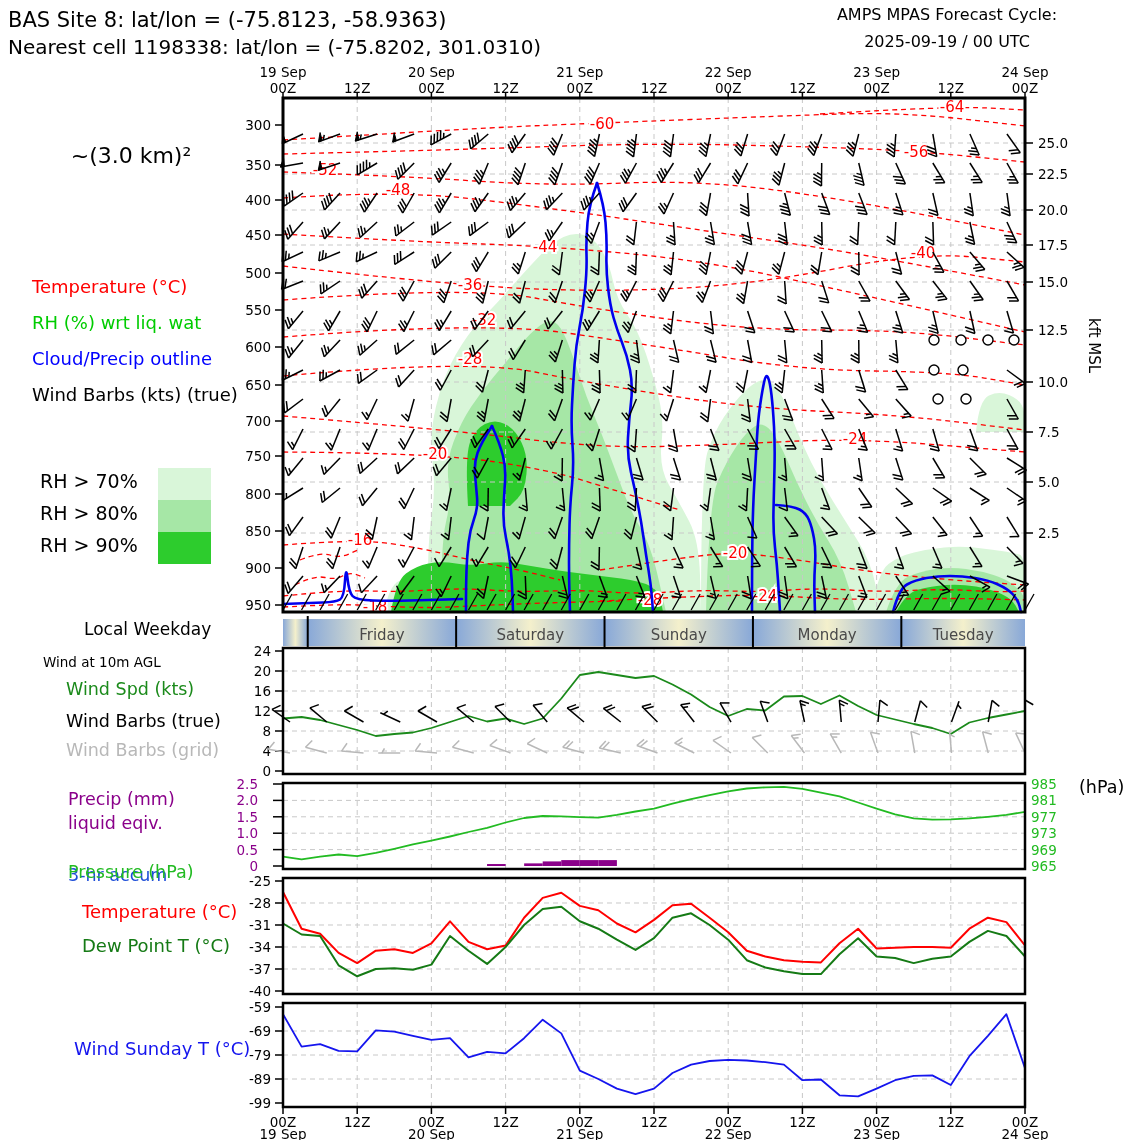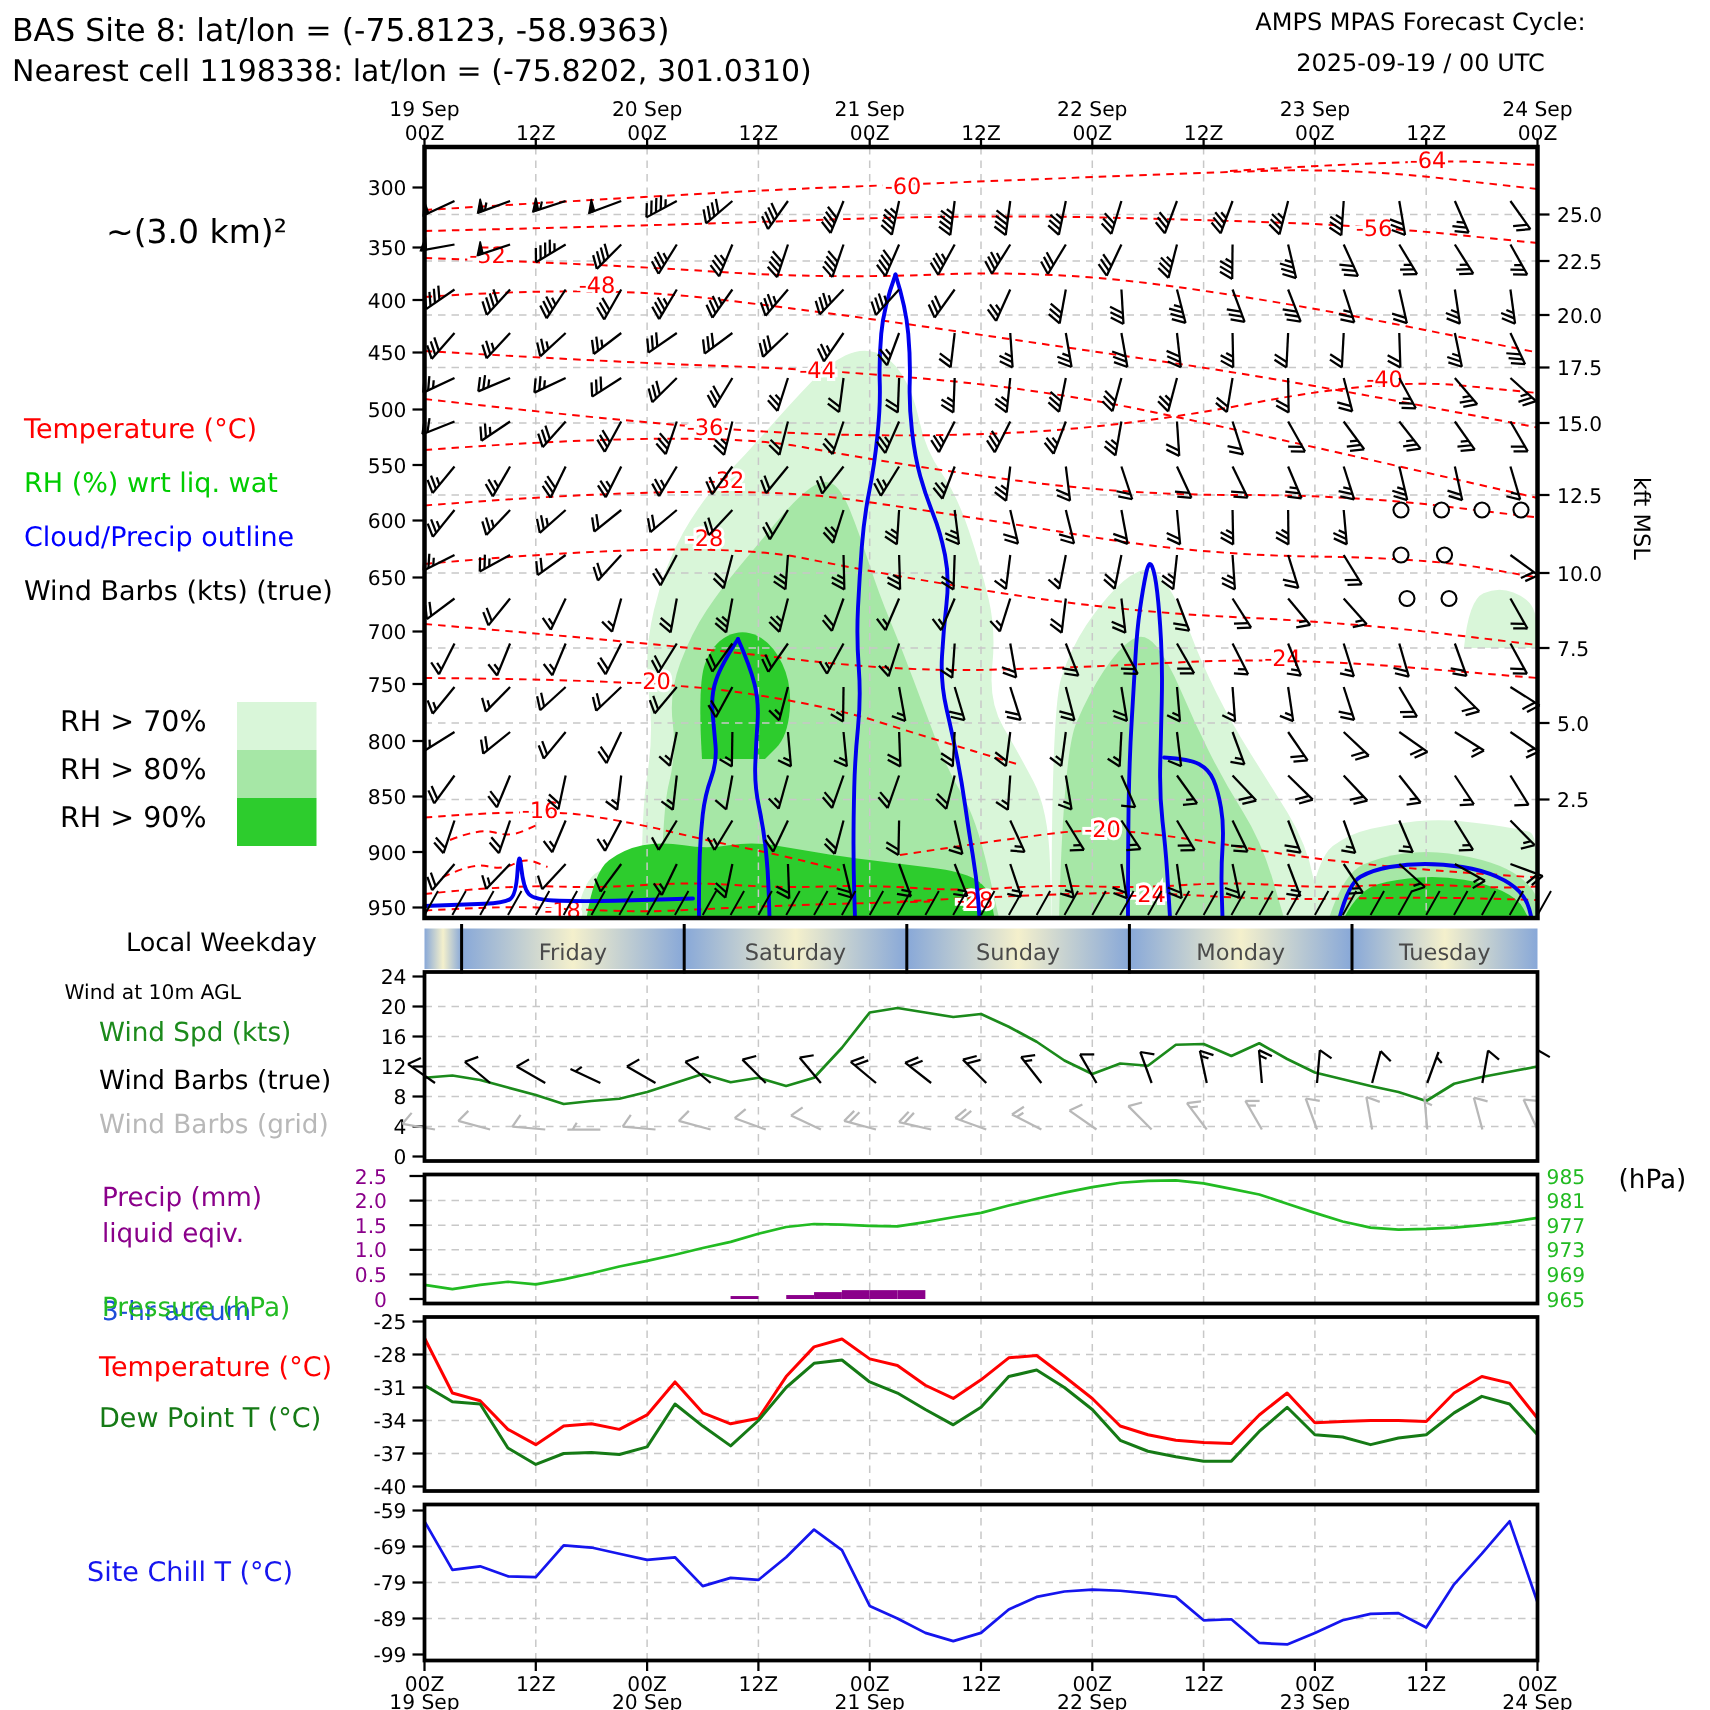--- a/index.html
+++ b/index.html
@@ -4,21 +4,21 @@
 <style>
   html,body{margin:0;padding:0;background:#fff;}
   #page{position:relative;width:1140px;height:1140px;background:#fff;
         font-family:"DejaVu Sans","Liberation Sans",sans-serif;overflow:hidden;}
   #chart{position:absolute;left:0;top:0;}
   .lbl{position:absolute;white-space:nowrap;line-height:1.15;}
   .tl1{font-size:21px;color:#000;}
   .tl2{font-size:20px;color:#000;}
   .tr{font-size:16px;color:#000;text-align:center;width:370px;}
   .cell{font-size:22px;color:#000;text-align:center;width:232px;}
-  .leg{font-size:18px;}
+  .leg{font-size:18px;margin-left:16px;}
   .rhleg{font-size:19px;color:#000;}
   .swatch{position:absolute;left:158px;width:53px;height:32px;}
   .small{font-size:13.5px;color:#000;}
   .p17{font-size:17.5px;}
   .rot{transform:rotate(90deg);transform-origin:left top;font-size:15px;color:#000;}
 </style>
 </head>
 <body>
 <div id="page">
 
@@ -2329,18 +2329,18 @@
 <div class="lbl p17" style="left:66px;top:711px;color:#000">Wind Barbs (true)</div>
 <div class="lbl p17" style="left:66px;top:740px;color:#b8b8b8">Wind Barbs (grid)</div>
 
 <div class="lbl p17" style="left:68px;top:789px;color:#8a008a">Precip (mm)</div>
 <div class="lbl p17" style="left:68px;top:813px;color:#8a008a">liquid eqiv.</div>
 <div class="lbl p17" style="left:68px;top:865px;color:#1d4ed8">3-hr accum</div>
 <div class="lbl p17" style="left:68px;top:862px;color:#22bb22">Pressure (hPa)</div>
 
 <div class="lbl leg" style="left:66px;top:902px;color:#ff0000">Temperature (°C)</div>
 <div class="lbl leg" style="left:66px;top:936px;color:#157a15">Dew Point T (°C)</div>
-<div class="lbl leg" style="left:58px;top:1039px;color:#1515ee">Site Chill T (°C)</div>
+<div class="lbl leg" style="left:58px;top:1039px;color:#1515ee">Wind Sunday T (°C)</div>
 
 <div class="lbl p17" style="left:1079px;top:777px;color:#000000">(hPa)</div>
 <div class="lbl rot" style="left:1102px;top:318px">kft MSL</div>
 
 </div>
 
 </body></html>

